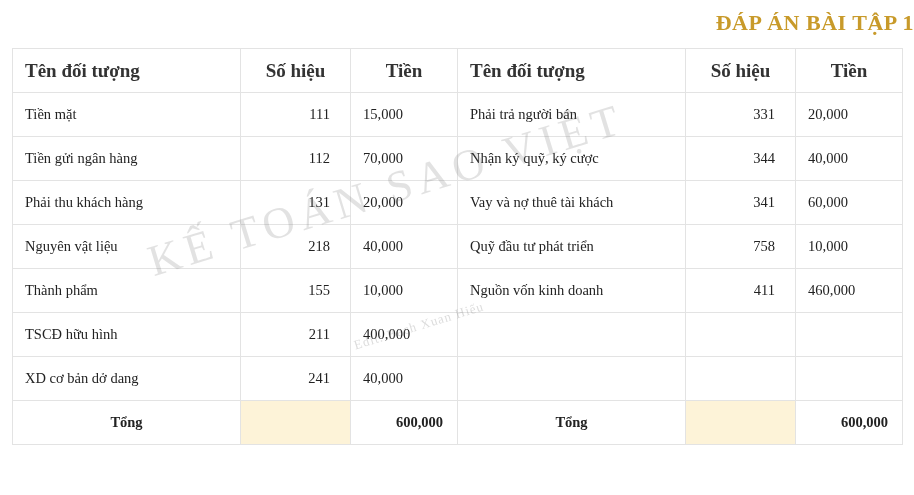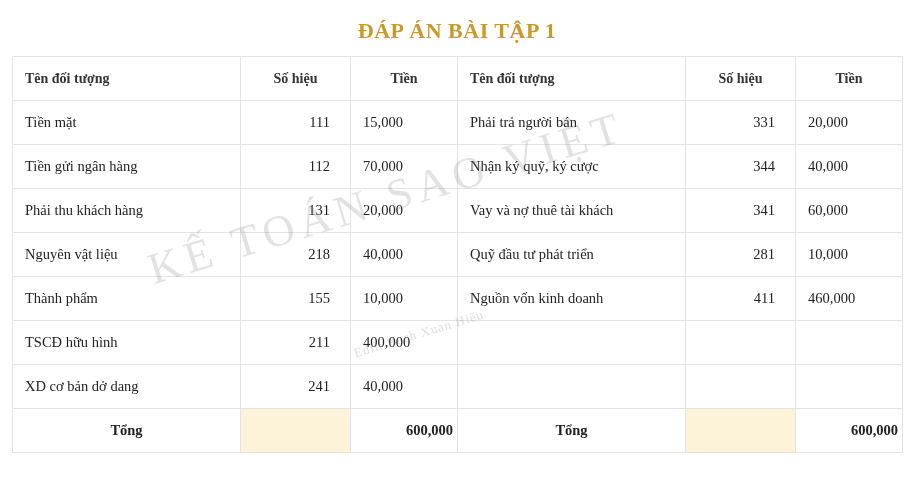--- a/index.html
+++ b/index.html
@@ -14,27 +14,27 @@
     overflow: hidden;
     position: relative;
   }
   .page {
     position: relative;
     width: 914px;
     height: 495px;
     box-sizing: border-box;
   }
   .title {
-    text-align: center;
+    text-align: right;
     font-family: "Liberation Serif", serif;
     font-weight: bold;
     font-size: 22px;
     color: #c89a2a;
     letter-spacing: 0.5px;
-    padding-top: 18px;
+    padding-top: 10px;
     padding-bottom: 12px;
   }
   .table-wrap {
     position: relative;
     margin: 0 12px;
   }
   table.answer-table {
     width: 890px;
     border-collapse: collapse;
     table-layout: fixed;
@@ -45,21 +45,21 @@
   table.answer-table td {
     border: 1px solid #e3e3e3;
     padding: 0 12px;
     height: 43px;
     vertical-align: middle;
     background: transparent;
   }
   thead th {
     background: #fdf3d8;
     font-weight: bold;
-    font-size: 14px;
+    font-size: 19px;
     color: #333333;
     text-align: center;
     height: 40px;
     border-top: 1px solid #f0e2bb;
     border-bottom: 1px solid #f0e2bb;
   }
   thead th.left {
     text-align: left;
   }
   tbody td.name {
@@ -79,21 +79,21 @@
     height: 40px;
     border-top: 1px solid #f0e2bb;
     border-bottom: 1px solid #f0e2bb;
   }
   tfoot td.total-label {
     text-align: center;
     margin-left: 44px;
   }
   tfoot td.total-money {
     text-align: right;
-    padding-right: 4px;
+    padding-right: 14px;
   }
   tfoot td.blank {
     background: #fdf3d8;
   }
   
   col.c-name { width: 228px; }
   col.c-code { width: 110px; }
   col.c-money { width: 107px; }
   
   .watermark {
@@ -188,21 +188,21 @@
           <td class="money">20,000</td>
           <td class="name">Vay và nợ thuê tài khách</td>
           <td class="code">341</td>
           <td class="money">60,000</td>
         </tr>
         <tr>
           <td class="name">Nguyên vật liệu</td>
           <td class="code">218</td>
           <td class="money">40,000</td>
           <td class="name">Quỹ đầu tư phát triển</td>
-          <td class="code">281</td>
+          <td class="code">758</td>
           <td class="money">10,000</td>
         </tr>
         <tr>
           <td class="name">Thành phẩm</td>
           <td class="code">155</td>
           <td class="money">10,000</td>
           <td class="name">Nguồn vốn kinh doanh</td>
           <td class="code">411</td>
           <td class="money">460,000</td>
         </tr>

